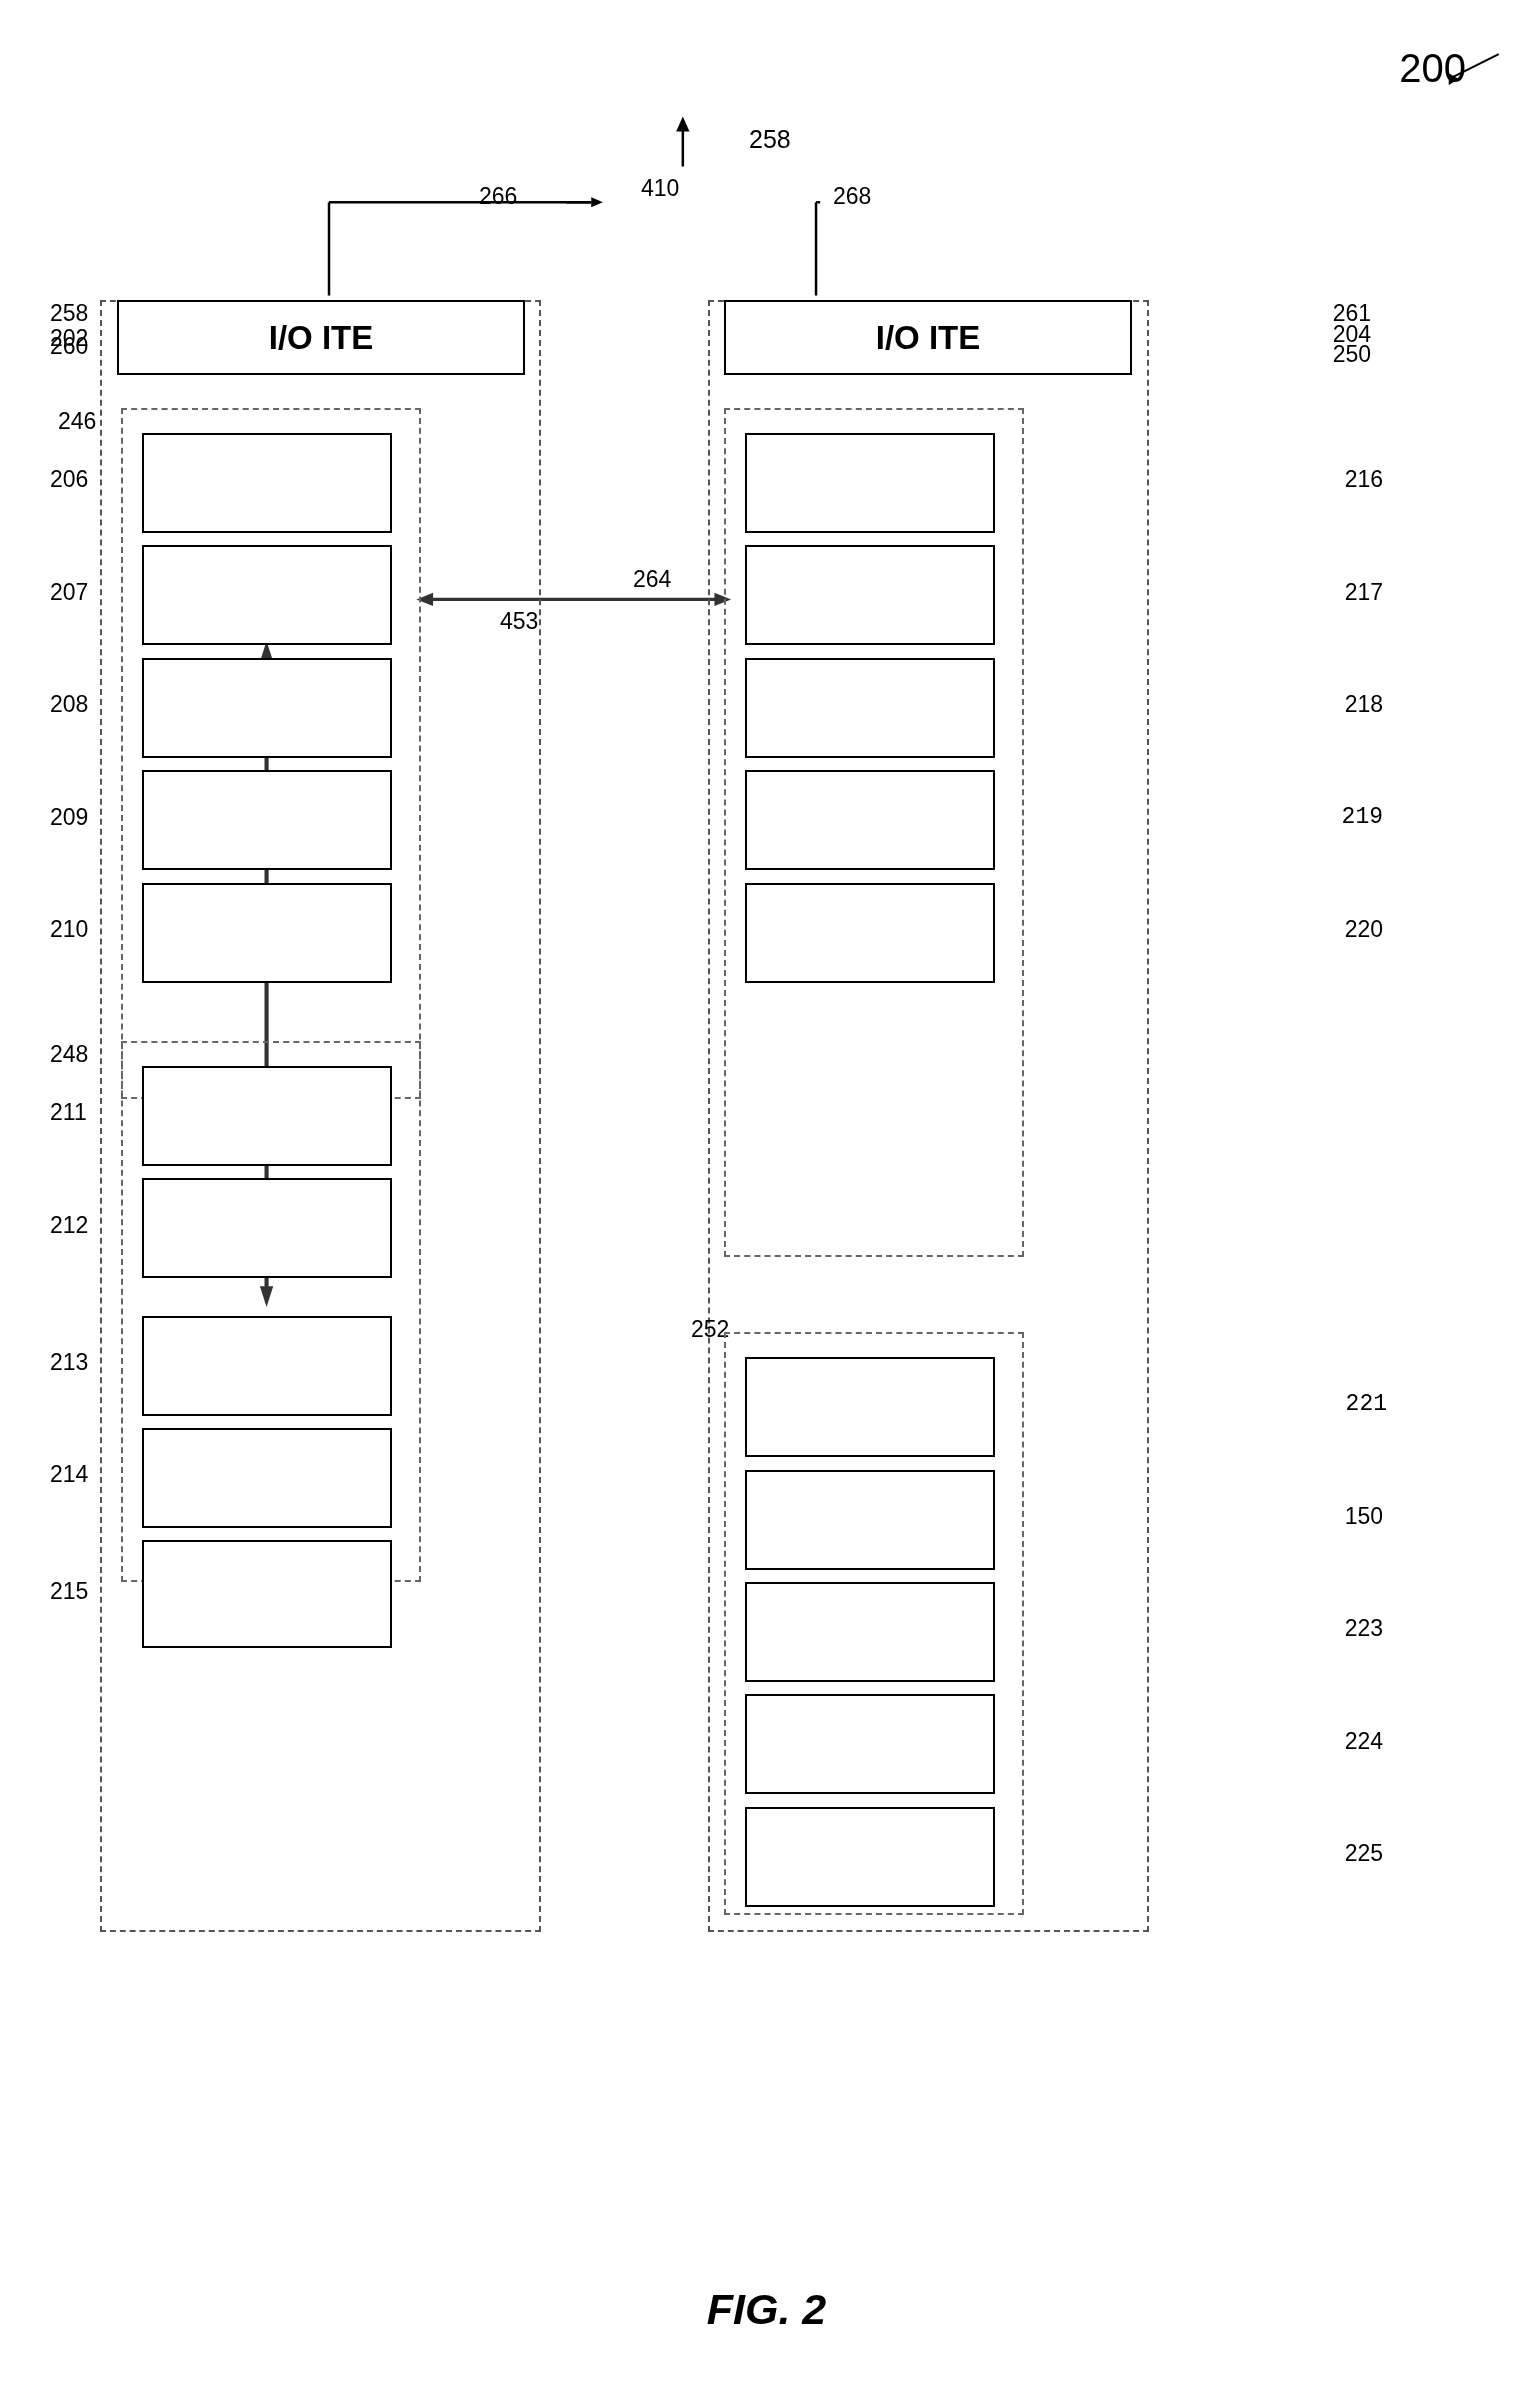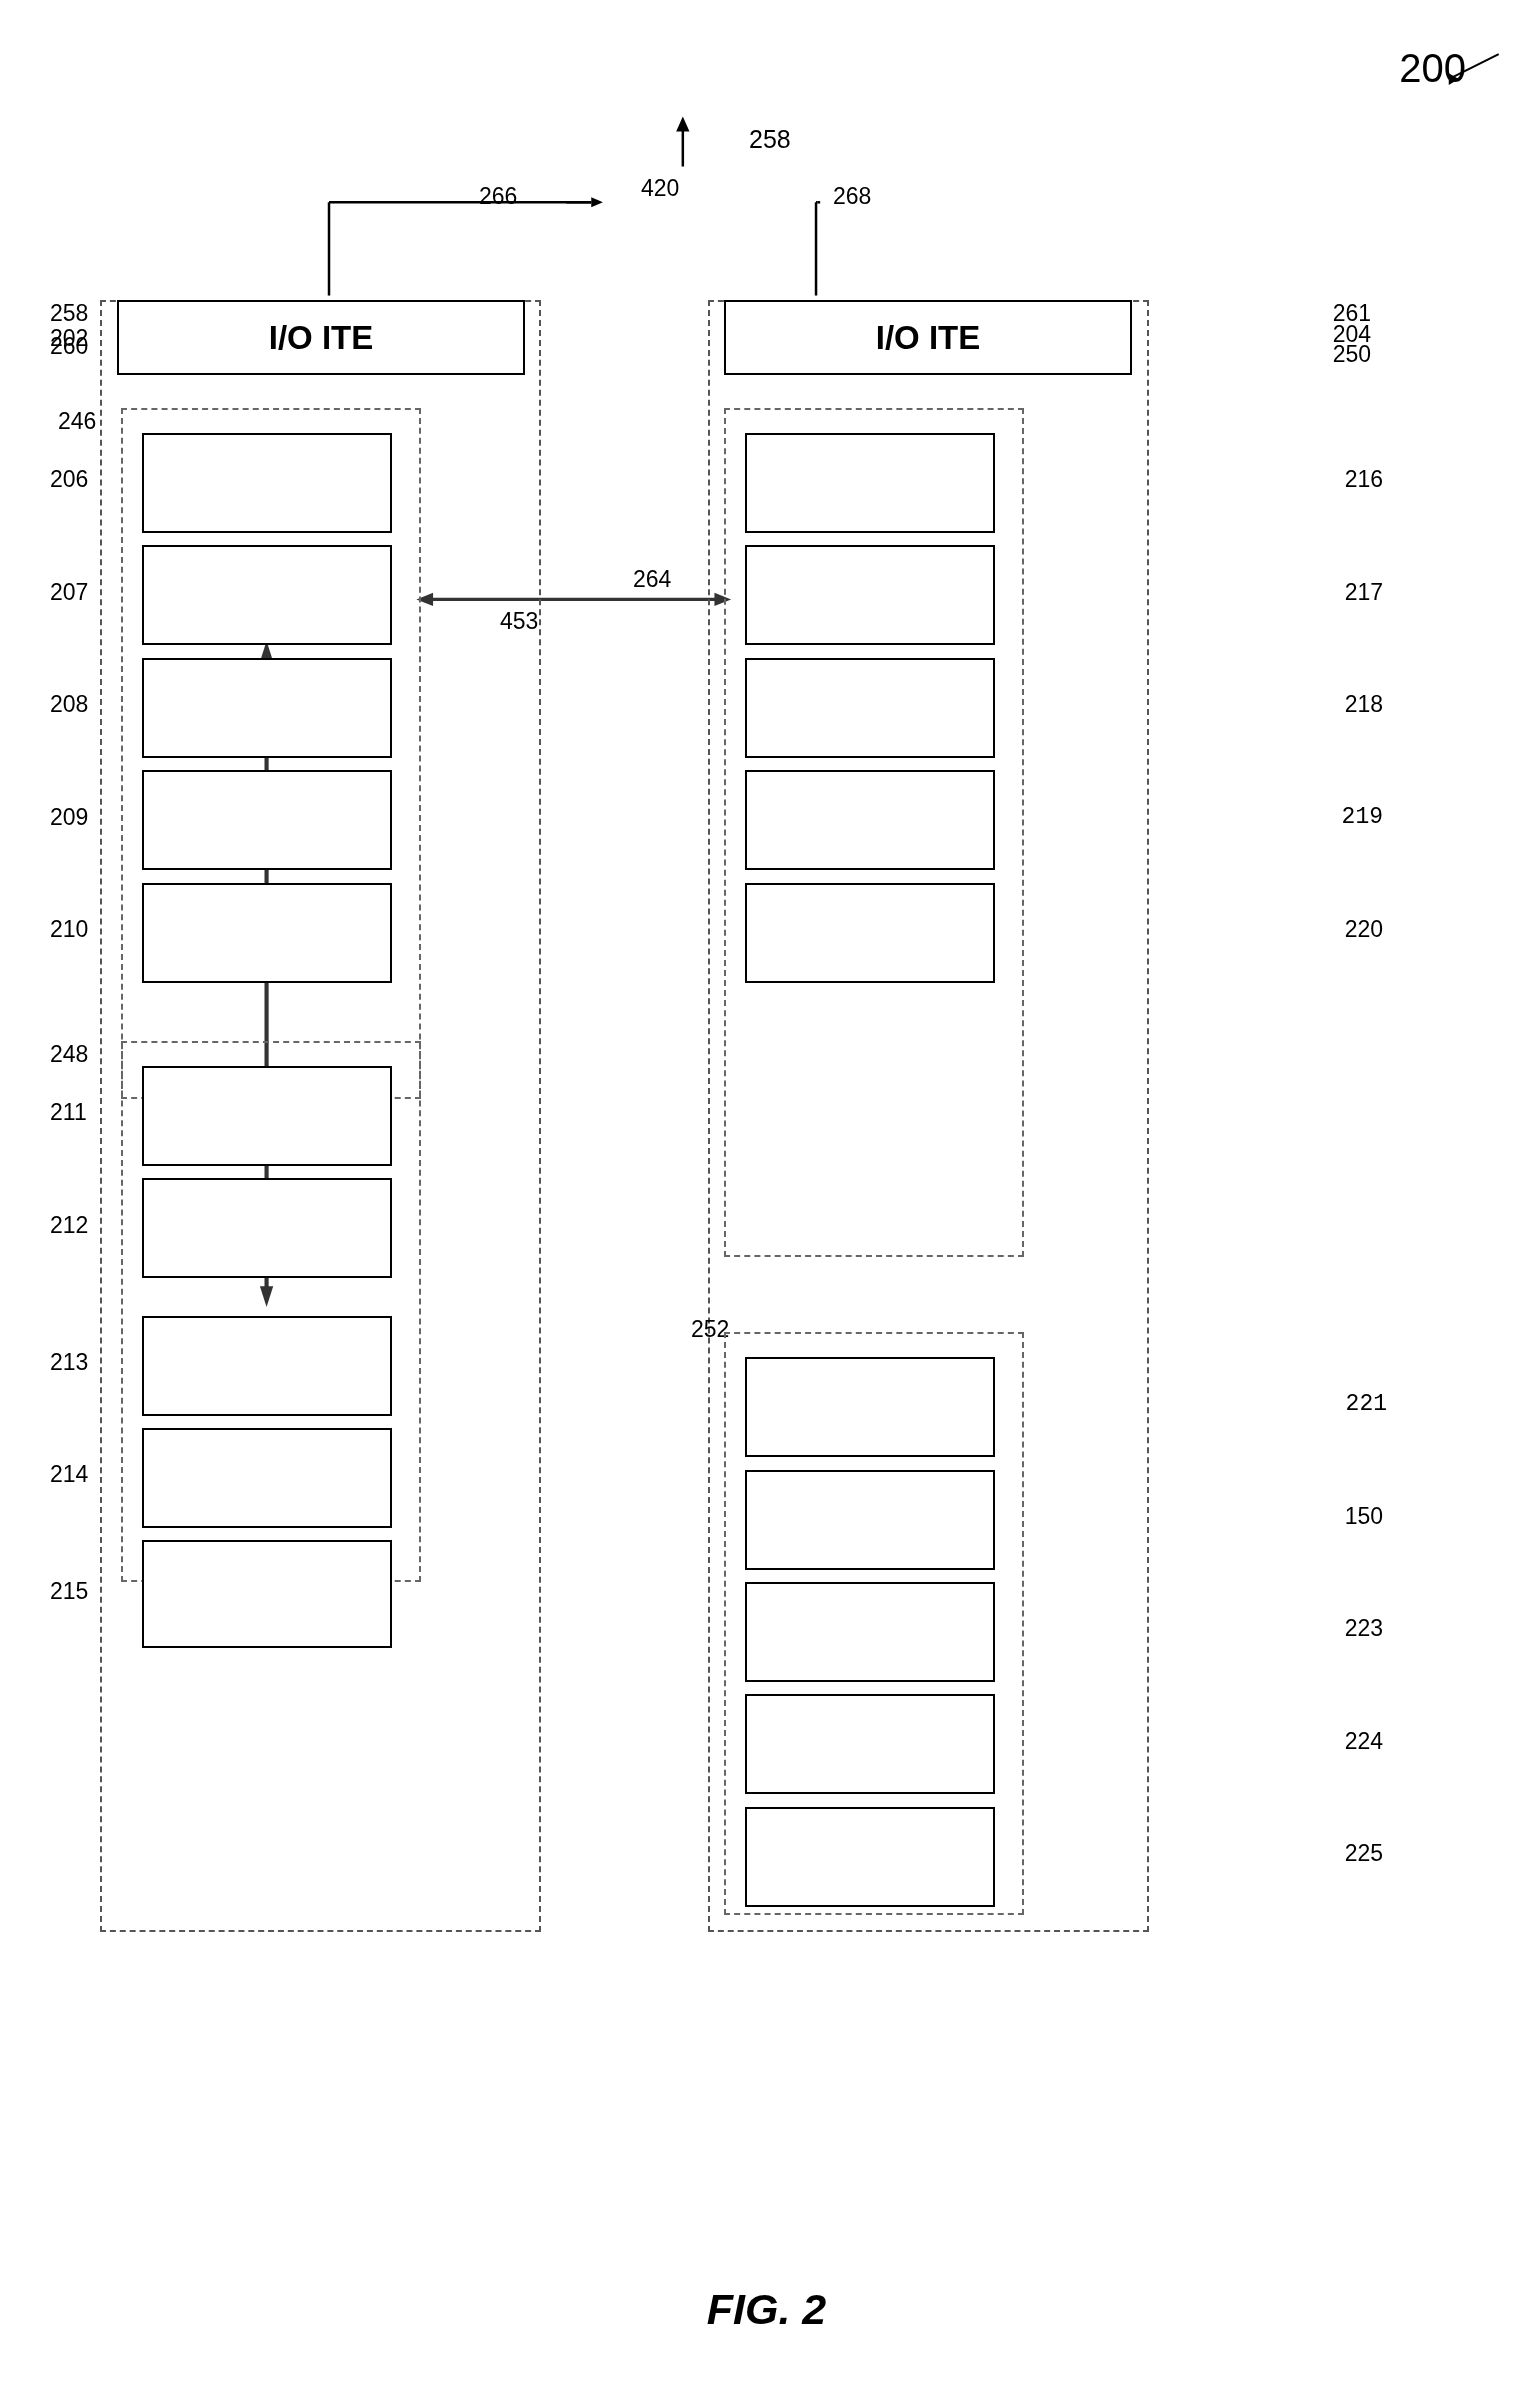--- a/index.html
+++ b/index.html
@@ -152,21 +152,21 @@
     <line x1="320" y1="780" x2="320" y2="1560" stroke="#333" stroke-width="5"></line>
     <polygon points="312,795 320,770 328,795" fill="#333"></polygon>
     <polygon points="312,1545 320,1570 328,1545" fill="#333"></polygon>
   </svg>
 
   <div class="label" style="top:46px; right:67px; font-size:40px;">200</div>
 
 
   <div class="label" style="top:125px; left:749px; font-size:25px;">258</div>
 
-  <div class="label" style="top:175px; left:641px; font-size:23px;">420</div>
+  <div class="label" style="top:175px; left:641px; font-size:23px;">410</div>
 
   <div class="label" style="top:183px; left:479px; font-size:23px;">266</div>
 
   <div class="label" style="top:183px; left:833px; font-size:23px;">268</div>
 
   <div class="label" style="top:333px; left:50px; font-size:23px;">260</div>
 
   <div class="left-rack-outer"></div>
 
   <div class="right-rack-outer"></div>

